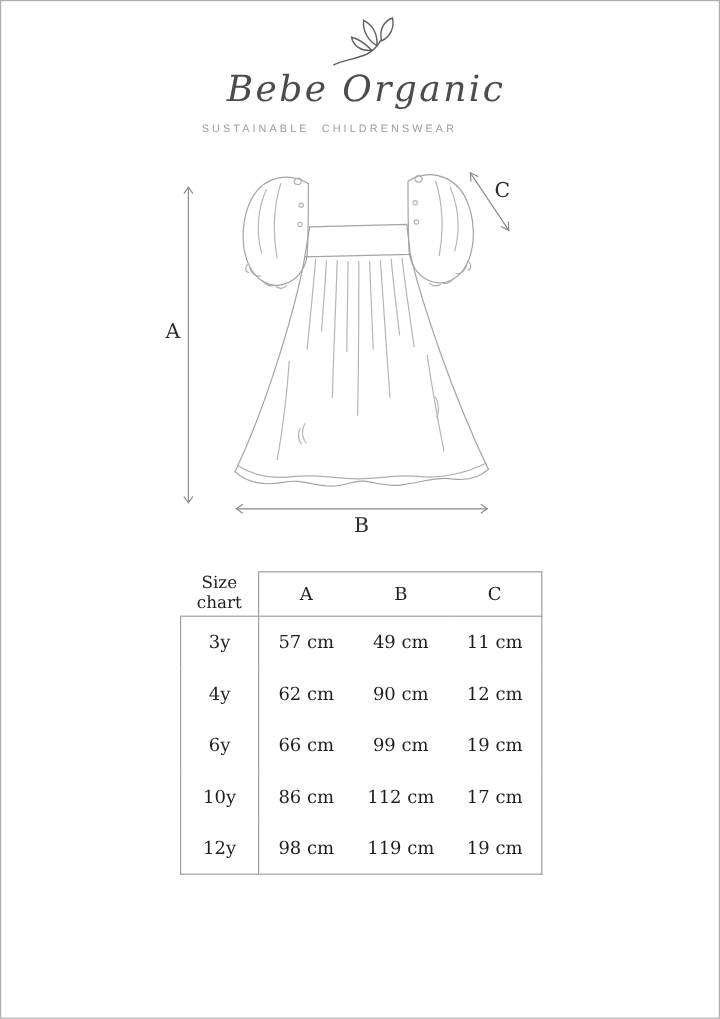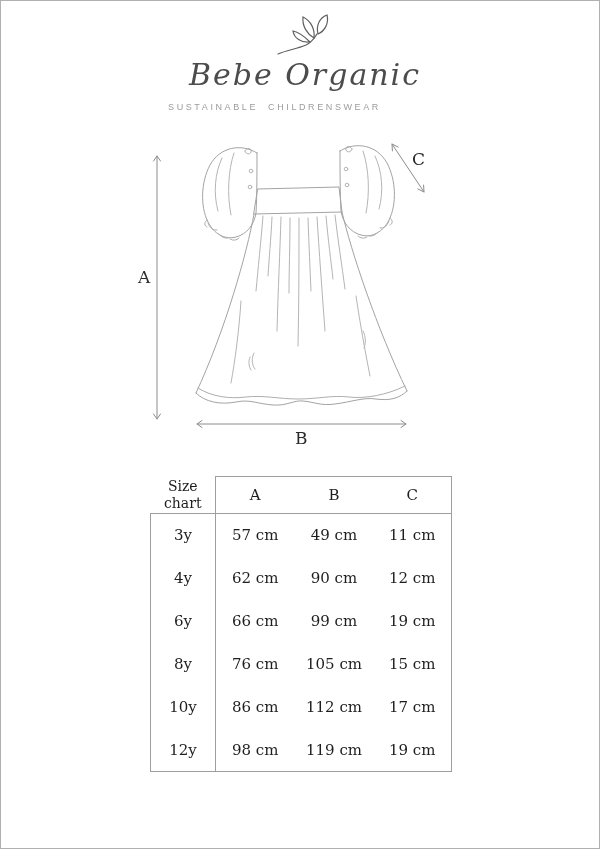--- a/index.html
+++ b/index.html
@@ -181,26 +181,20 @@
         <td>90 cm</td>
         <td class="last">12 cm</td>
       </tr>
       <tr>
         <td class="size-cell">6y</td>
         <td>66 cm</td>
         <td>99 cm</td>
         <td class="last">19 cm</td>
       </tr>
       <tr>
-        <td class="size-cell">8y</td>
-        <td>76 cm</td>
-        <td>105 cm</td>
-        <td class="last">15 cm</td>
-      </tr>
-      <tr>
         <td class="size-cell">10y</td>
         <td>86 cm</td>
         <td>112 cm</td>
         <td class="last">17 cm</td>
       </tr>
       <tr class="last-row">
         <td class="size-cell">12y</td>
         <td>98 cm</td>
         <td>119 cm</td>
         <td class="last">19 cm</td>

